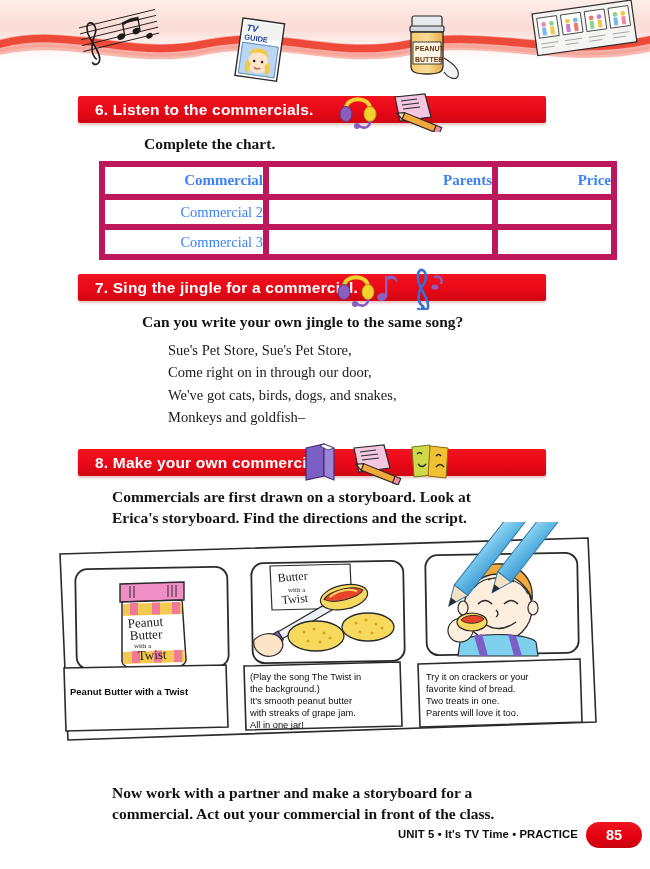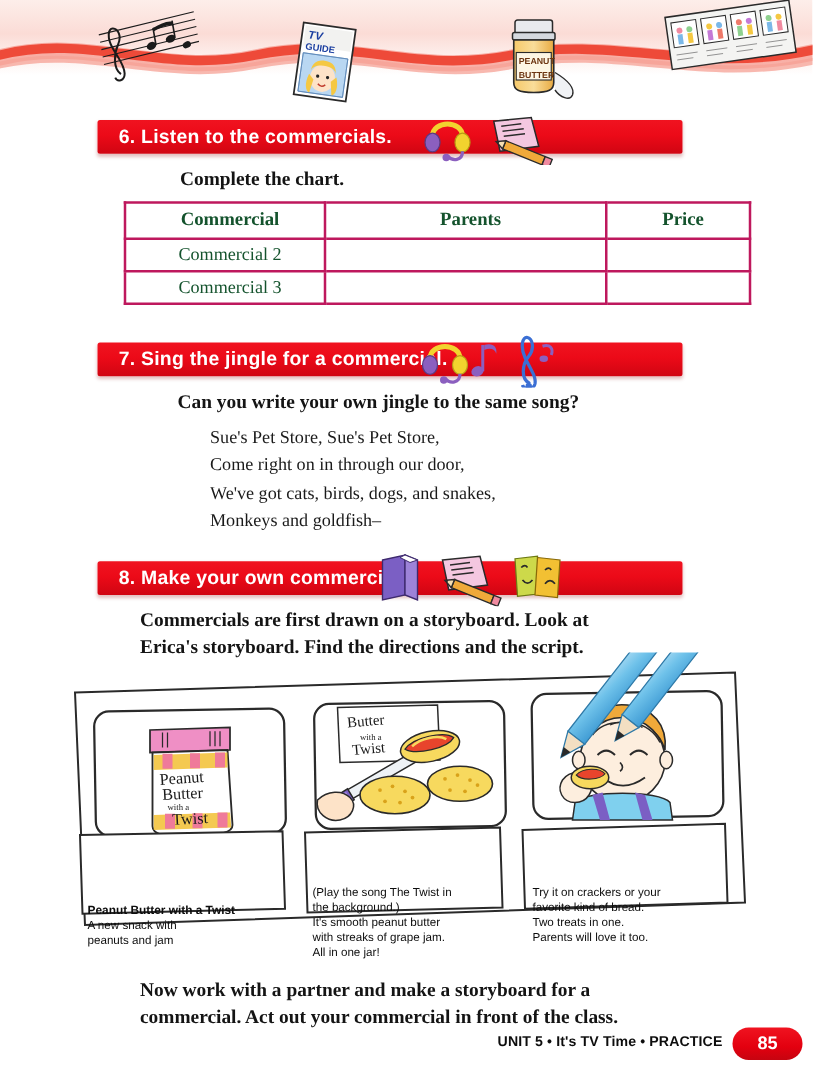--- a/index.html
+++ b/index.html
@@ -68,26 +68,26 @@
     line-height: 1.55;
   }
 
   
   .chart-table {
     position: absolute;
     border-collapse: collapse;
     font-family: "Liberation Serif", serif;
   }
   .chart-table th, .chart-table td {
-    border: 2px solid #be185d;
+    border: 6px solid #be185d;
     padding: 2px 0 2px 8px;
-    text-align: center;
+    text-align: right;
     vertical-align: middle;
     font-size: 14.5px;
-    color: #14532d;
+    color: #3b82f6;
     height: 20px;
   }
   .chart-table th {
     font-weight: bold;
     font-size: 15px;
     height: 23px;
   }
   .chart-table .col-a { width: 150px; }
   .chart-table .col-b { width: 215px; }
   .chart-table .col-c { width: 105px; }
@@ -102,21 +102,20 @@
   }
   .sb-svg { position: absolute; left: 0; top: 0; }
 
   .caption {
     position: absolute;
     font-family: "Liberation Sans", sans-serif;
     font-size: 9.3px;
     line-height: 1.28;
     color: #0d0d0d;
     white-space: pre-line;
-    margin-top: 37px;
   }
   .caption b { font-size: 9.5px; }
 
   
   .footer-text {
     position: absolute;
     right: 72px;
     top: 828px;
     font-family: "Liberation Sans", sans-serif;
     font-weight: bold;
@@ -513,22 +512,20 @@
       </g>
     </g>
 
     <path d="M8,146 L170,143 L172,205 L10,209 Z" fill="#ffffff" stroke="#2a2a2a" stroke-width="1.6"></path>
     <path d="M188,144 L344,140 L346,204 L190,208 Z" fill="#ffffff" stroke="#2a2a2a" stroke-width="1.6"></path>
     <path d="M362,142 L524,137 L526,200 L364,205 Z" fill="#ffffff" stroke="#2a2a2a" stroke-width="1.6"></path>
   </svg>
 
   <div class="caption" style="left:14px; top:152px; width:150px;">
     <b>Peanut Butter with a Twist</b>
-    <div>A new snack with
-peanuts and jam</div>
   </div>
 
   <div class="caption" style="left:194px; top:150px; width:148px;">(Play the song The Twist in
 the background.)
 It's smooth peanut butter
 with streaks of grape jam.
 All in one jar!</div>
 
   <div class="caption" style="left:370px; top:150px; width:152px;">Try it on crackers or your
 favorite kind of bread.

